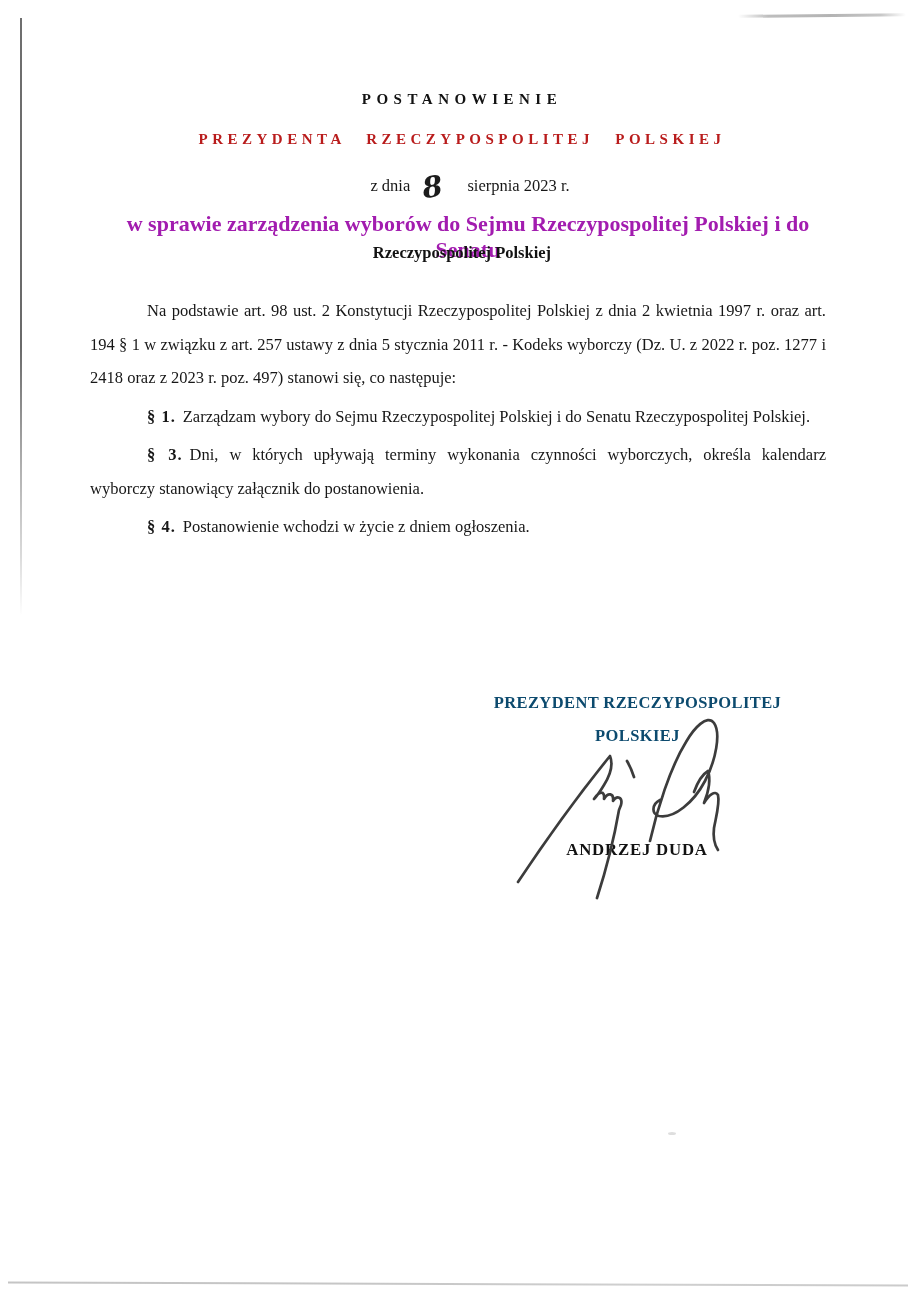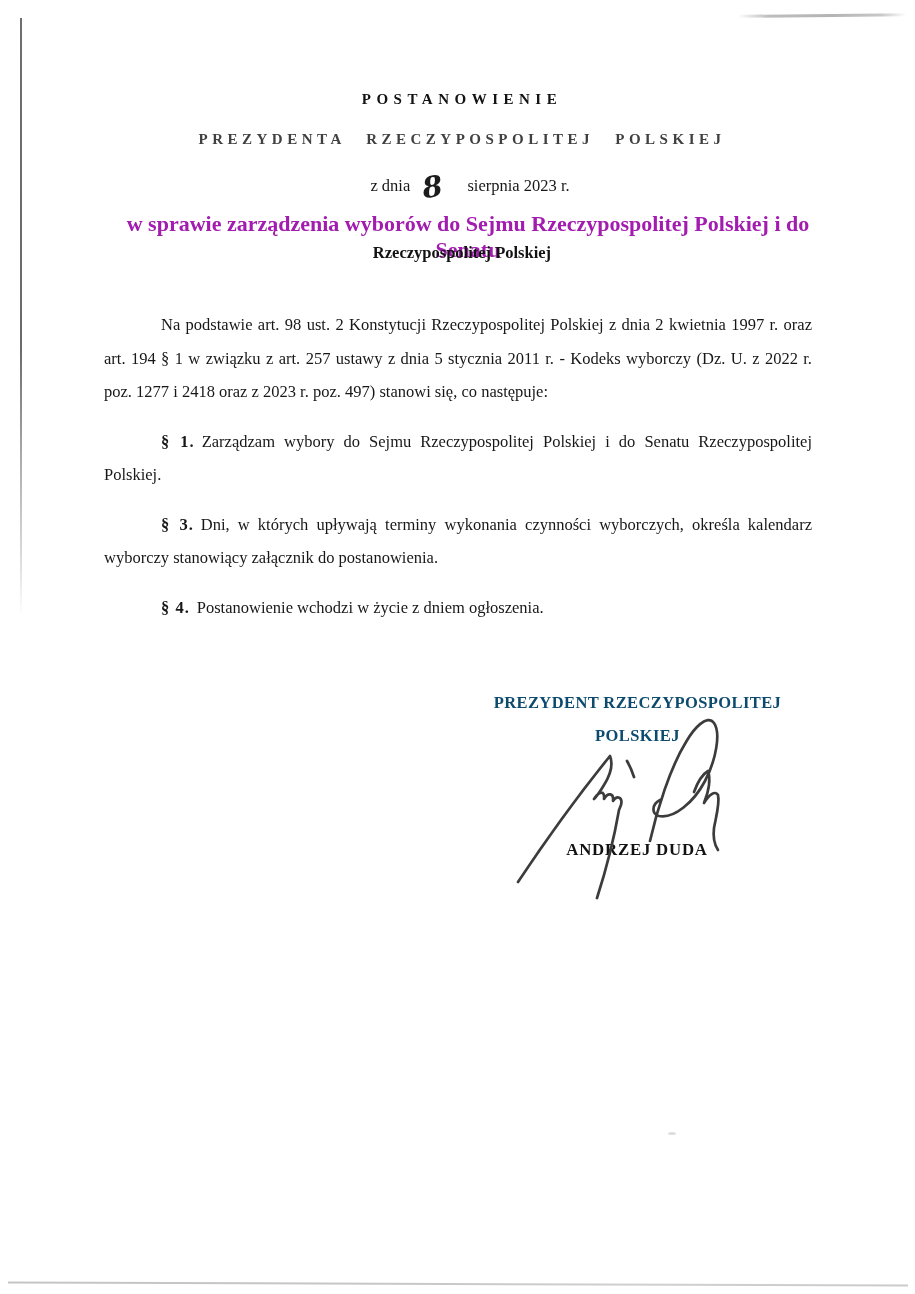--- a/index.html
+++ b/index.html
@@ -76,21 +76,21 @@
     color: #121212;
   }
   .title-issuer {
     position: absolute;
     left: 0; right: 0;
     top: 131px;
     font-size: 15px;
     font-weight: bold;
     letter-spacing: 4.5px;
     word-spacing: 13px;
-    color: #404040;
+    color: #b91c1c;
   }
   .date-line {
     position: absolute;
     left: 0; right: 16px;
     top: 160px;
     height: 40px;
     display: flex;
     justify-content: center;
     align-items: center;
     transform: translateX(16px);
@@ -130,21 +130,21 @@
   .body-block {
     position: absolute;
     left: 88px;
     top: 292px;
     width: 740px;
     font-size: 16.5px;
     line-height: 33.5px;
     text-align: justify;
   }
   .body-block p {
-    margin: 16px;
+    margin: 2px;
     text-indent: 57px;
   }
   .body-block p.section-par {
     margin-top: 5px;
   }
   .sec-marker {
     font-weight: bold;
     margin-right: 7px;
     letter-spacing: 1px;
   }

